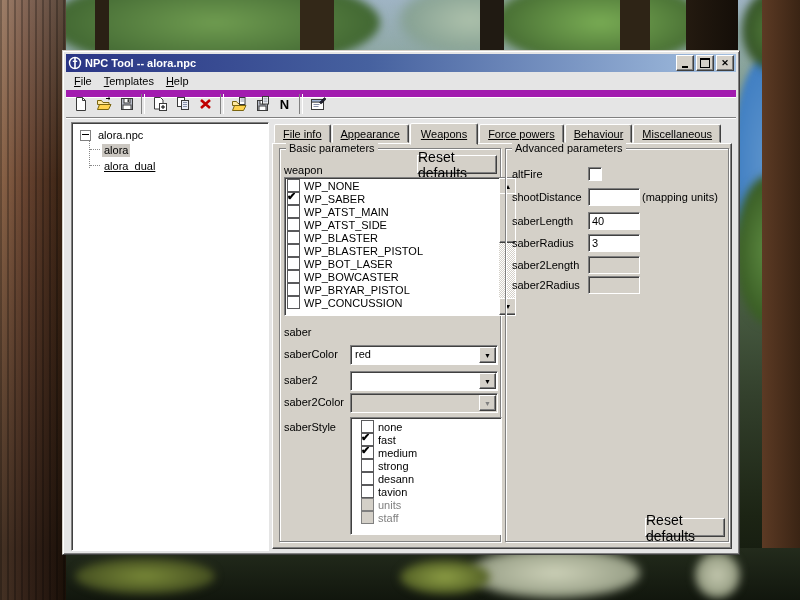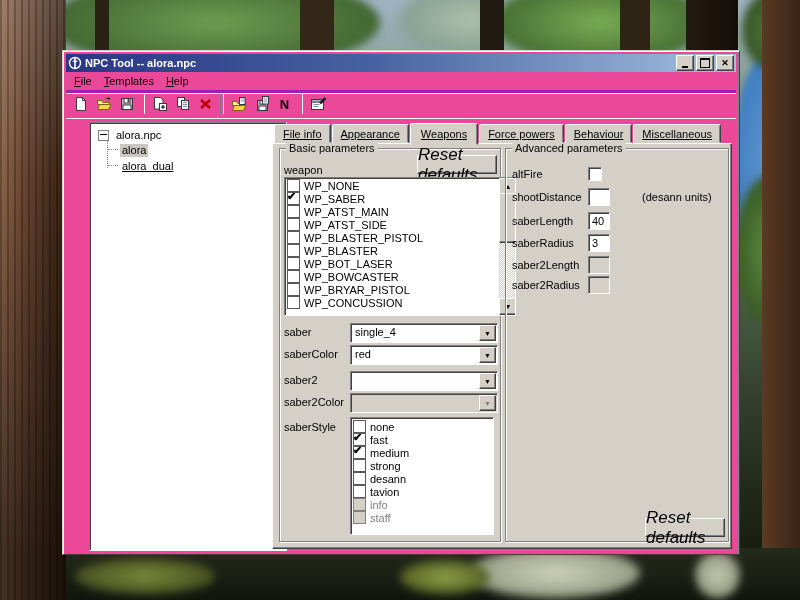--- a/index.html
+++ b/index.html
@@ -13,21 +13,21 @@
   .trunk{position:absolute;top:0;height:600px;}
   .t-main{left:0;width:66px;
       background:linear-gradient(90deg,#8A6448 0%,#6B4632 35%,#4A2E1E 75%,#35200F 100%);}
   .t-main:after{content:"";position:absolute;inset:0;
       background:repeating-linear-gradient(90deg,rgba(0,0,0,.25) 0 2px,transparent 2px 7px),
                  linear-gradient(180deg,rgba(255,255,255,.18),transparent 30%,rgba(0,0,0,.5) 92%);}
   .bg-bottom{position:absolute;left:0;right:0;top:548px;height:52px;
       background:linear-gradient(180deg,#232B1C,#11160D);}
 
   
-  .win{position:absolute;left:62px;top:50px;width:676px;height:503px;background:#ec4899;
+  .win{position:absolute;left:62px;top:50px;width:676px;height:503px;background:#e5e5e5;
        border:1px solid;border-color:#D4D0C8 #404040 #404040 #D4D0C8;
        box-shadow:inset 1px 1px 0 #FFFFFF,inset -1px -1px 0 #808080;}
   .btn3d{background:#D4D0C8;border:1px solid;border-color:#FFFFFF #404040 #404040 #FFFFFF;
        box-shadow:inset -1px -1px 0 #808080;}
   .sunken{background:#FFFFFF;border:1px solid;border-color:#808080 #FFFFFF #FFFFFF #808080;
        box-shadow:inset 1px 1px 0 #404040;}
   .grp{position:absolute;border:1px solid #808080;
        box-shadow:1px 1px 0 #FFFFFF,inset 1px 1px 0 #FFFFFF;}
   .grp-label{position:absolute;top:-7px;left:6px;background:#D4D0C8;padding:0 3px;line-height:12px;}
 
@@ -36,52 +36,52 @@
        display:flex;align-items:center;color:#fff;}
   .titlebar .ttl{font-weight:bold;margin-left:3px;}
   .tb-icon{width:14px;height:14px;margin-left:2px;flex:0 0 auto;}
   .cap-btns{margin-left:auto;display:flex;gap:2px;margin-right:2px;}
   .cap{width:16px;height:14px;display:flex;align-items:center;justify-content:center;color:#000;}
   .g-min{width:6px;height:2px;background:#000;margin-top:7px;}
   .g-max{width:8px;height:7px;border:1px solid #000;border-top:2px solid #000;}
   .g-close{font-size:9px;font-weight:bold;line-height:9px;}
 
   .menubar{position:absolute;left:3px;top:21px;right:3px;height:18px;display:flex;align-items:center;
-       border-bottom:3px solid #a21caf;box-shadow:0 1px 0 #FFFFFF;padding-left:2px;}
+       border-bottom:7px solid #a21caf;box-shadow:0 1px 0 #FFFFFF;padding-left:2px;}
   .menu-item{padding:2px 6px;}
   .menu-item .hot{text-decoration:underline;}
 
   .toolbar{position:absolute;left:3px;top:40px;right:3px;height:26px;display:flex;align-items:center;
        border-bottom:1px solid #808080;box-shadow:0 1px 0 #FFFFFF;padding-left:3px;}
   .tbtn{width:23px;height:22px;display:flex;align-items:center;justify-content:center;}
   .tsep{width:2px;height:20px;border-left:1px solid #808080;border-right:1px solid #FFFFFF;margin:0 3px;}
   .nglyph{font-weight:bold;font-size:13px;}
 
-  .treepanel{position:absolute;left:8px;top:71px;width:196px;height:427px;margin-left:18px;}
+  .treepanel{position:absolute;left:8px;top:71px;width:196px;height:427px;}
   .tree-row{position:absolute;display:flex;align-items:center;height:14px;}
   .expander{width:9px;height:9px;background:#fff;border:1px solid #808080;position:relative;margin-right:5px;flex:0 0 auto;}
   .expander:after{content:"";position:absolute;left:1px;right:1px;top:3px;height:1px;background:#000;}
   .tree-label{padding:0 2px;line-height:13px;}
   .sel{background:#CBC7C1;}
   .vline{position:absolute;left:17px;top:18px;height:27px;border-left:1px dotted #888;}
   .hstub{position:absolute;width:10px;border-top:1px dotted #888;}
 
   .tabctl{position:absolute;left:209px;top:71px;width:460px;height:427px;}
   .tabstrip{position:relative;height:21px;display:flex;align-items:flex-end;padding-left:2px;z-index:2;text-decoration:underline;}
   .tab{padding:3px 8px 2px;margin-right:1px;background:#D4D0C8;
        border:1px solid;border-color:#FFFFFF #404040 transparent #FFFFFF;
        box-shadow:inset -1px 0 0 #808080;border-radius:2px 2px 0 0;line-height:12px;}
   .tab.active{padding:4px 10px 4px;margin-bottom:-2px;position:relative;z-index:3;}
   .pane{position:absolute;left:0;top:21px;right:0;bottom:0;background:#D4D0C8;
        border:1px solid;border-color:#FFFFFF #404040 #404040 #FFFFFF;
        box-shadow:inset -1px -1px 0 #808080;z-index:1;}
 
-  .pushbtn{position:absolute;height:17px;font-size:17px;display:flex;align-items:center;justify-content:flex-start;font-style:italic;}
-
-  .listbox{position:absolute;overflow:hidden;}
+  .pushbtn{position:absolute;height:17px;font-size:14px;display:flex;align-items:center;justify-content:flex-start;}
+
+  .listbox{position:absolute;overflow:hidden;padding-left:8px;}
   .lrow{display:flex;align-items:center;height:13px;gap:4px;padding-left:2px;}
   .cb{width:11px;height:11px;background:#fff;border:1px solid #5A5A5C;position:relative;flex:0 0 auto;}
   .cbmark{position:absolute;top:-3px;left:-1px;font-size:11px;font-weight:bold;color:#000;line-height:12px;}
   .disabled{color:#808080;}
   .disabled .cb{background:#D4D0C8;border-color:#808080;}
 
   .sb{position:absolute;right:0;top:0;bottom:0;width:16px;
       background-color:#D4D0C8;
       background-image:linear-gradient(45deg,#fff 25%,transparent 25%,transparent 75%,#fff 75%),
                        linear-gradient(45deg,#fff 25%,transparent 25%,transparent 75%,#fff 75%);
@@ -89,21 +89,21 @@
   .sb-btn{position:absolute;left:0;width:16px;height:15px;display:flex;align-items:center;justify-content:center;font-size:7px;line-height:7px;}
   .sb-thumb{position:absolute;left:0;top:15px;width:16px;height:48px;}
 
   .fldlabel{position:absolute;line-height:13px;}
   .combo{position:absolute;height:18px;}
   .combo .val{position:absolute;left:4px;top:2px;right:18px;line-height:13px;overflow:hidden;}
   .combo .arrow{position:absolute;right:1px;top:1px;bottom:1px;width:15px;display:flex;align-items:center;justify-content:center;font-size:7px;line-height:7px;}
   .combo.dis{background:#D4D0C8;}
   .combo.dis .arrow{color:#808080;}
 
-  .edit{position:absolute;width:22px;height:18px;box-sizing:border-box;
+  .edit{position:absolute;width:52px;height:18px;box-sizing:border-box;
        font-family:"Liberation Sans",sans-serif;font-size:11px;padding:1px 3px;outline:none;}
   input.edit{background:#FFFFFF;border:1px solid;border-color:#808080 #FFFFFF #FFFFFF #808080;
        box-shadow:inset 1px 1px 0 #404040;}
   input.edit:disabled, input.edit.dis{background:#D4D0C8;color:#808080;}
   .cb-std{position:absolute;width:12px;height:12px;background:#fff;border:1px solid;
        border-color:#808080 #FFFFFF #FFFFFF #808080;box-shadow:inset 1px 1px 0 #404040;}
 </style>
 </head>
 <body>
 
@@ -286,27 +286,27 @@
           <div class="lrow">
               <span class="cb">
                 <span class="cbmark"></span>
               </span>
               <span>WP_ATST_SIDE</span>
             </div>
           <div class="lrow">
               <span class="cb">
                 <span class="cbmark"></span>
               </span>
+              <span>WP_BLASTER</span>
+            </div>
+          <div class="lrow">
+              <span class="cb">
+                <span class="cbmark"></span>
+              </span>
               <span>WP_BLASTER_PISTOL</span>
-            </div>
-          <div class="lrow">
-              <span class="cb">
-                <span class="cbmark"></span>
-              </span>
-              <span>WP_BLASTER</span>
             </div>
           <div class="lrow">
               <span class="cb">
                 <span class="cbmark"></span>
               </span>
               <span>WP_BOT_LASER</span>
             </div>
           <div class="lrow">
               <span class="cb">
                 <span class="cbmark"></span>
@@ -330,24 +330,20 @@
                 <span>▲</span>
               </div>
             <div class="sb-thumb btn3d"></div>
             <div class="sb-btn btn3d" style="bottom:0;">
                 <span>▼</span>
               </div>
           </div>
         </div>
 
         <span class="fldlabel" style="left:4px;top:177px;">saber</span>
-        <div class="combo sunken" style="left:70px;top:174px;width:146px;">
-          <span class="val">single_4</span>
-          <span class="arrow btn3d">▼</span>
-        </div>
 
         <span class="fldlabel" style="left:4px;top:199px;">saberColor</span>
         <div class="combo sunken" style="left:70px;top:196px;width:146px;">
           <span class="val">red</span>
           <span class="arrow btn3d">▼</span>
         </div>
 
         <span class="fldlabel" style="left:4px;top:225px;">saber2</span>
         <div class="combo sunken" style="left:70px;top:222px;width:146px;">
           <span class="val"></span>
@@ -395,42 +391,42 @@
           <div class="lrow">
               <span class="cb">
                 <span class="cbmark"></span>
               </span>
               <span>tavion</span>
             </div>
           <div class="lrow disabled">
               <span class="cb">
                 <span class="cbmark"></span>
               </span>
-              <span>info</span>
+              <span>units</span>
             </div>
           <div class="lrow disabled">
               <span class="cb">
                 <span class="cbmark"></span>
               </span>
               <span>staff</span>
             </div>
         </div>
       </div>
 
       <div class="grp" style="left:232px;top:4px;width:222px;height:392px;">
         <span class="grp-label">Advanced parameters</span>
 
         <span class="fldlabel" style="left:6px;top:19px;">altFire</span>
         <span class="cb-std" style="left:82px;top:18px;">
             <span class="cbmark"></span>
           </span>
 
         <span class="fldlabel" style="left:6px;top:42px;">shootDistance</span>
         <input class="edit" style="left: 82px; top: 39px;" value="">
-        <span class="fldlabel" style="left:136px;top:42px;">(desann units)</span>
+        <span class="fldlabel" style="left:136px;top:42px;">(mapping units)</span>
 
         <span class="fldlabel" style="left:6px;top:66px;">saberLength</span>
         <input class="edit" style="left: 82px; top: 63px;" value="40">
 
         <span class="fldlabel" style="left:6px;top:88px;">saberRadius</span>
         <input class="edit" style="left: 82px; top: 85px;" value="3">
 
         <span class="fldlabel" style="left:6px;top:110px;">saber2Length</span>
         <input class="edit dis" style="left: 82px; top: 107px;" disabled="" value="">
 

